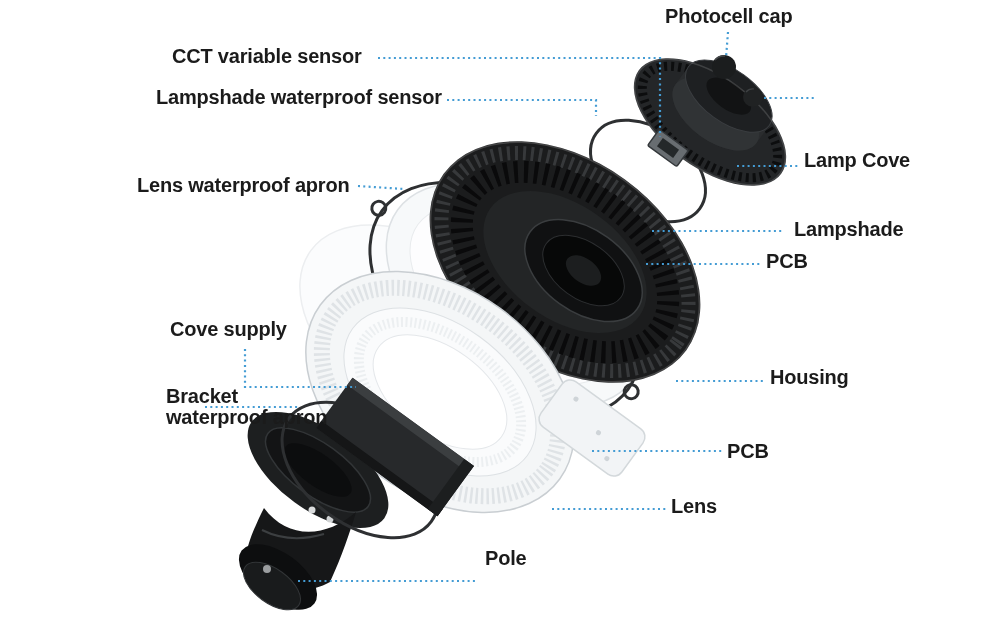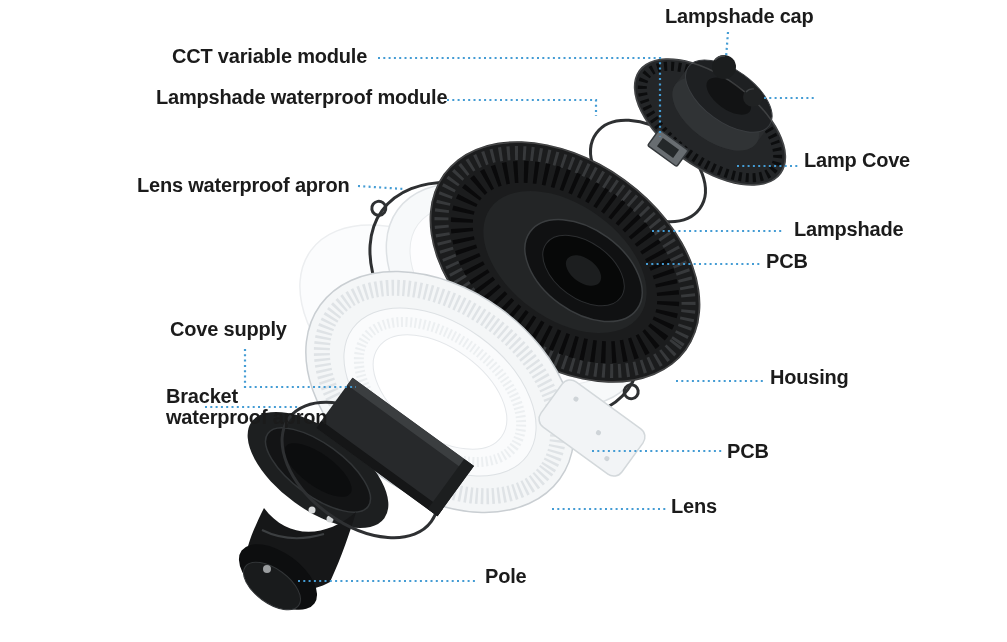--- a/index.html
+++ b/index.html
@@ -136,27 +136,27 @@
       <path class="leader" d="M646 264 H762"></path>
       <path class="leader" d="M245 349 V387 H356"></path>
       <path class="leader" d="M676 381 H765"></path>
       <path class="leader" d="M205 407 H299"></path>
       <path class="leader" d="M592 451 H723"></path>
       <path class="leader" d="M552 509 H666"></path>
       <path class="leader" d="M298 581 H478"></path>
     </g>
   </svg>
 
-  <div class="label" style="left:665px;top:6px;">Lampshade cap</div>
-  <div class="label" style="left:172px;top:46px;">CCT variable module</div>
-  <div class="label" style="left:156px;top:87px;">Lampshade waterproof module</div>
+  <div class="label" style="left:665px;top:6px;">Photocell cap</div>
+  <div class="label" style="left:172px;top:46px;">CCT variable sensor</div>
+  <div class="label" style="left:156px;top:87px;">Lampshade waterproof sensor</div>
   <div class="label" style="left:804px;top:150px;">Lamp Cove</div>
   <div class="label" style="left:137px;top:175px;text-align:right;">Lens waterproof apron</div>
   <div class="label" style="left:786px;top:219px;margin-left:8px;">Lampshade</div>
   <div class="label" style="left:766px;top:251px;">PCB</div>
   <div class="label" style="left:170px;top:319px;">Cove supply</div>
   <div class="label" style="left:770px;top:367px;">Housing</div>
   <div class="label" style="left:118px;top:386px;margin-left:48px;">Bracket
 waterproof apron</div>
   <div class="label" style="left:727px;top:441px;">PCB</div>
   <div class="label" style="left:671px;top:496px;">Lens</div>
-  <div class="label" style="left:485px;top:566px;">Pole</div>
+  <div class="label" style="left:485px;top:548px;">Pole</div>
 </div>
 
 </body></html>

